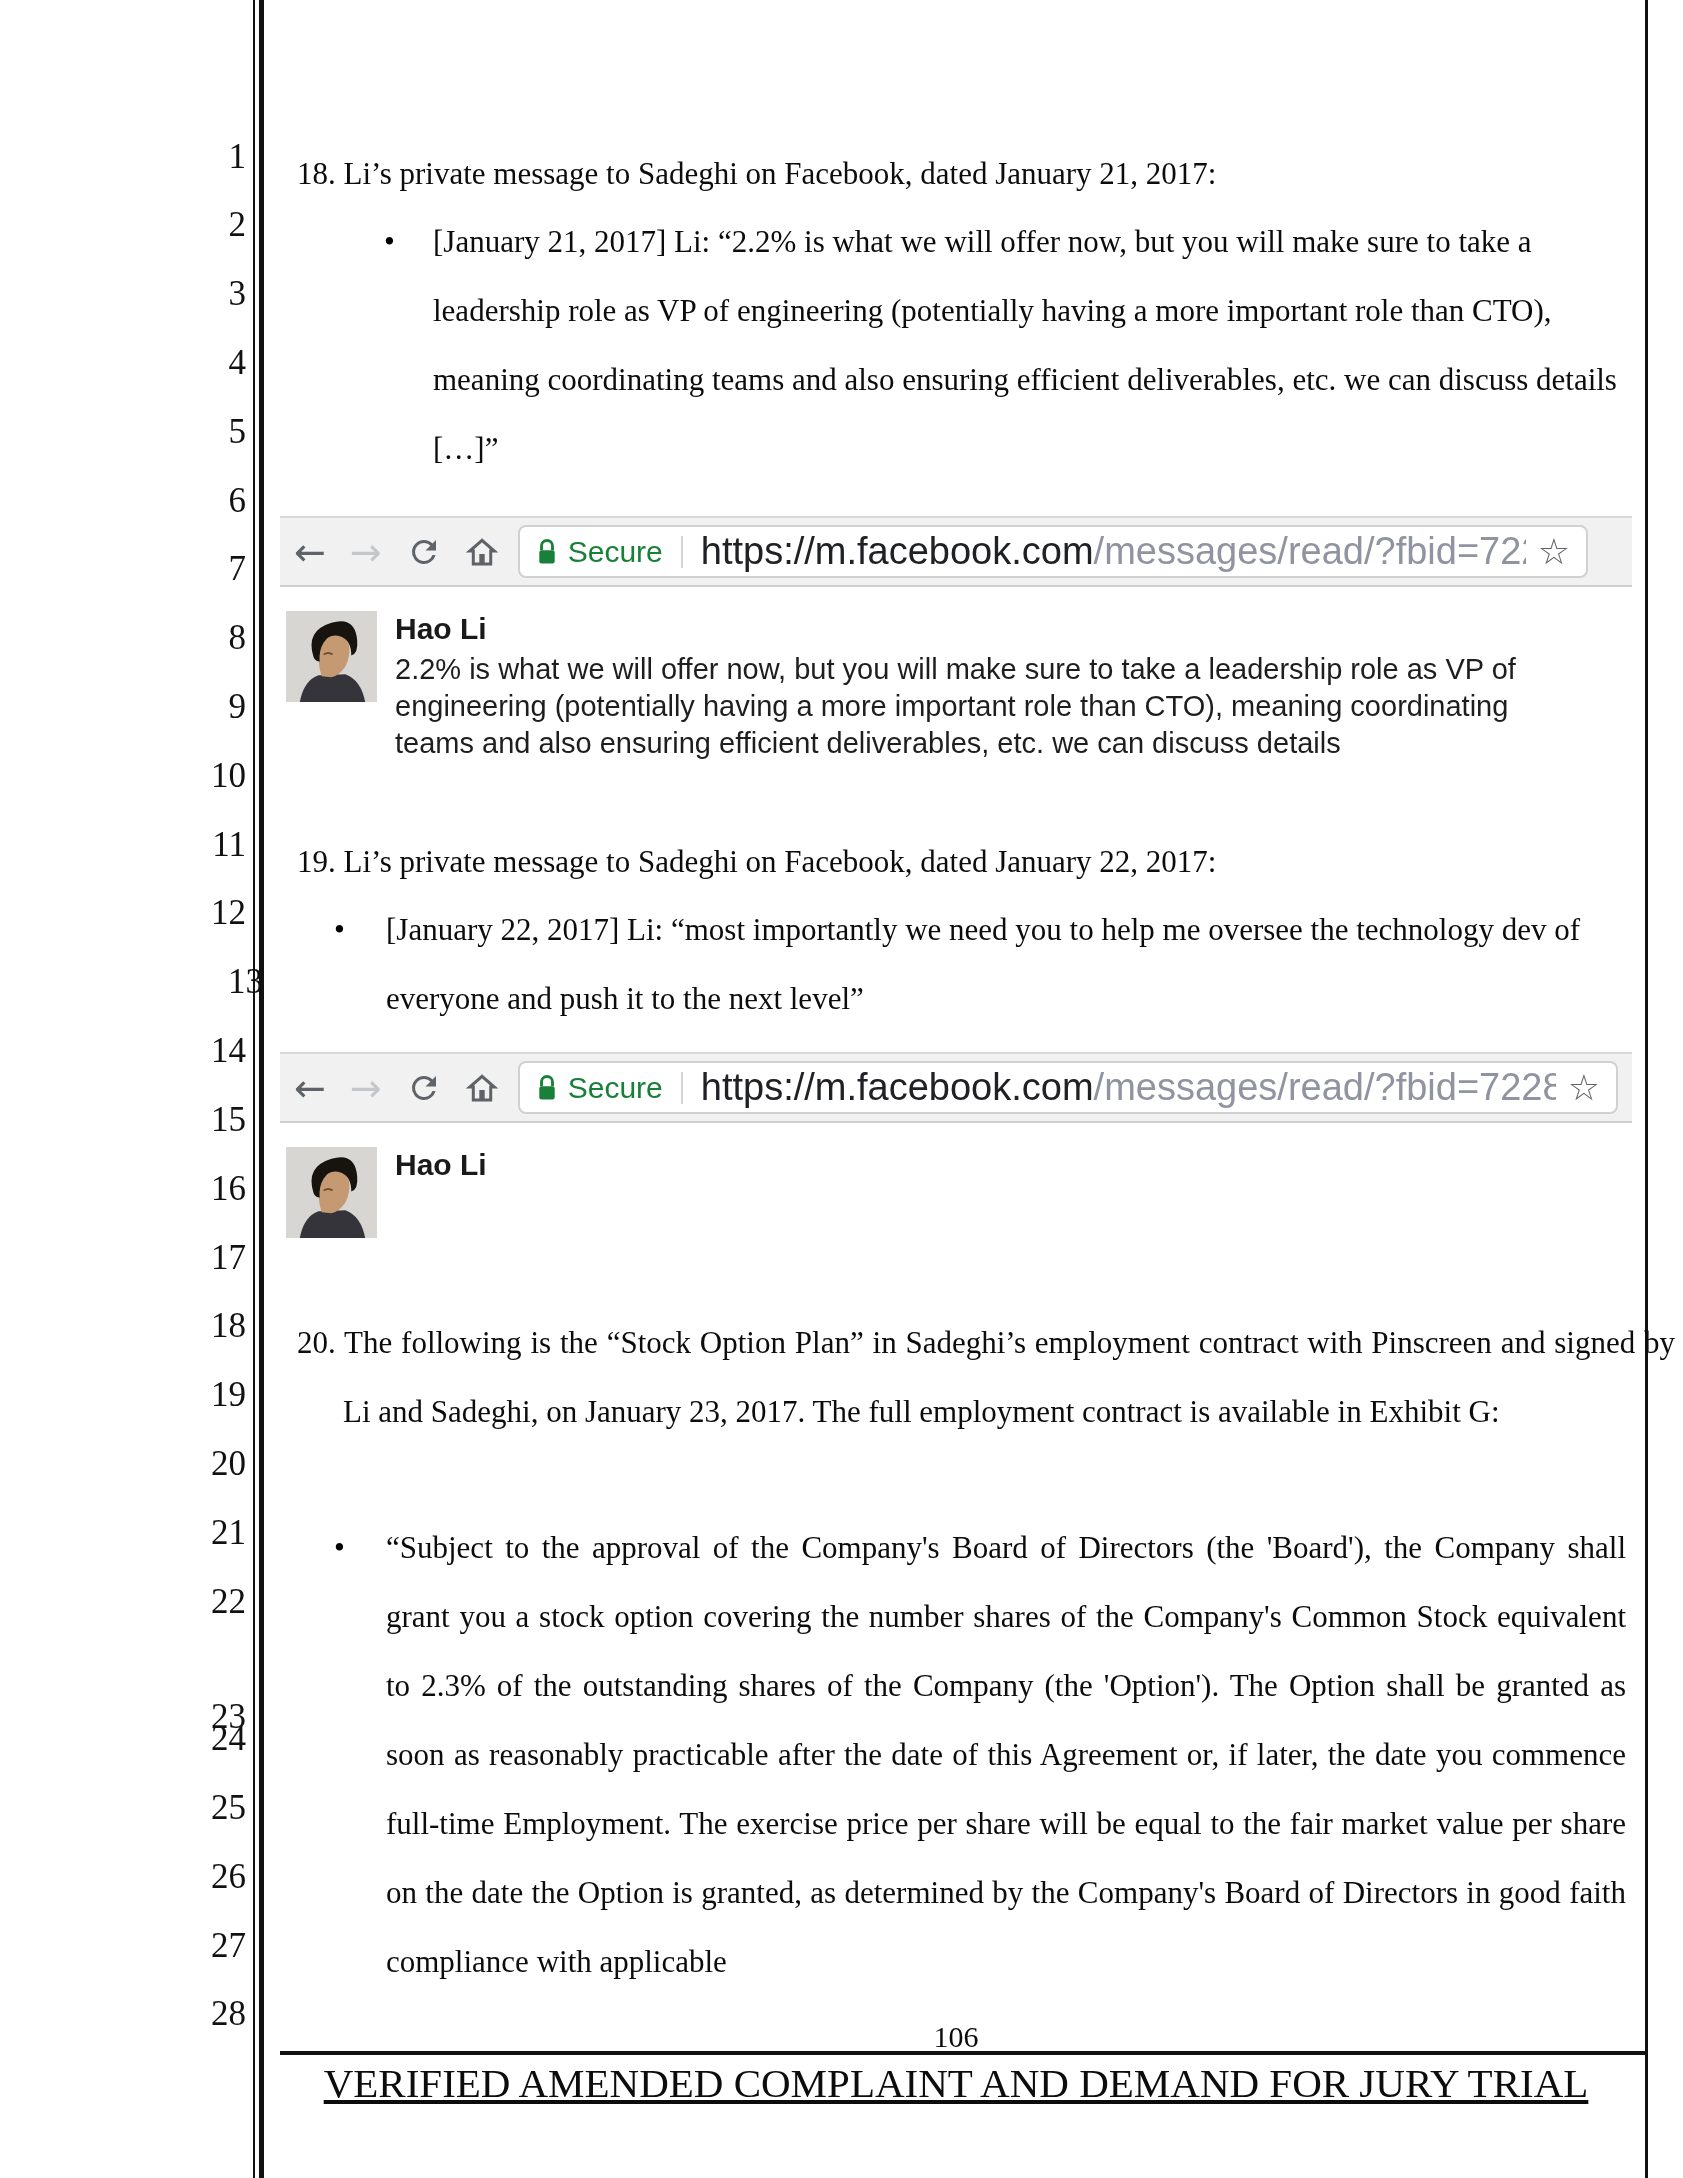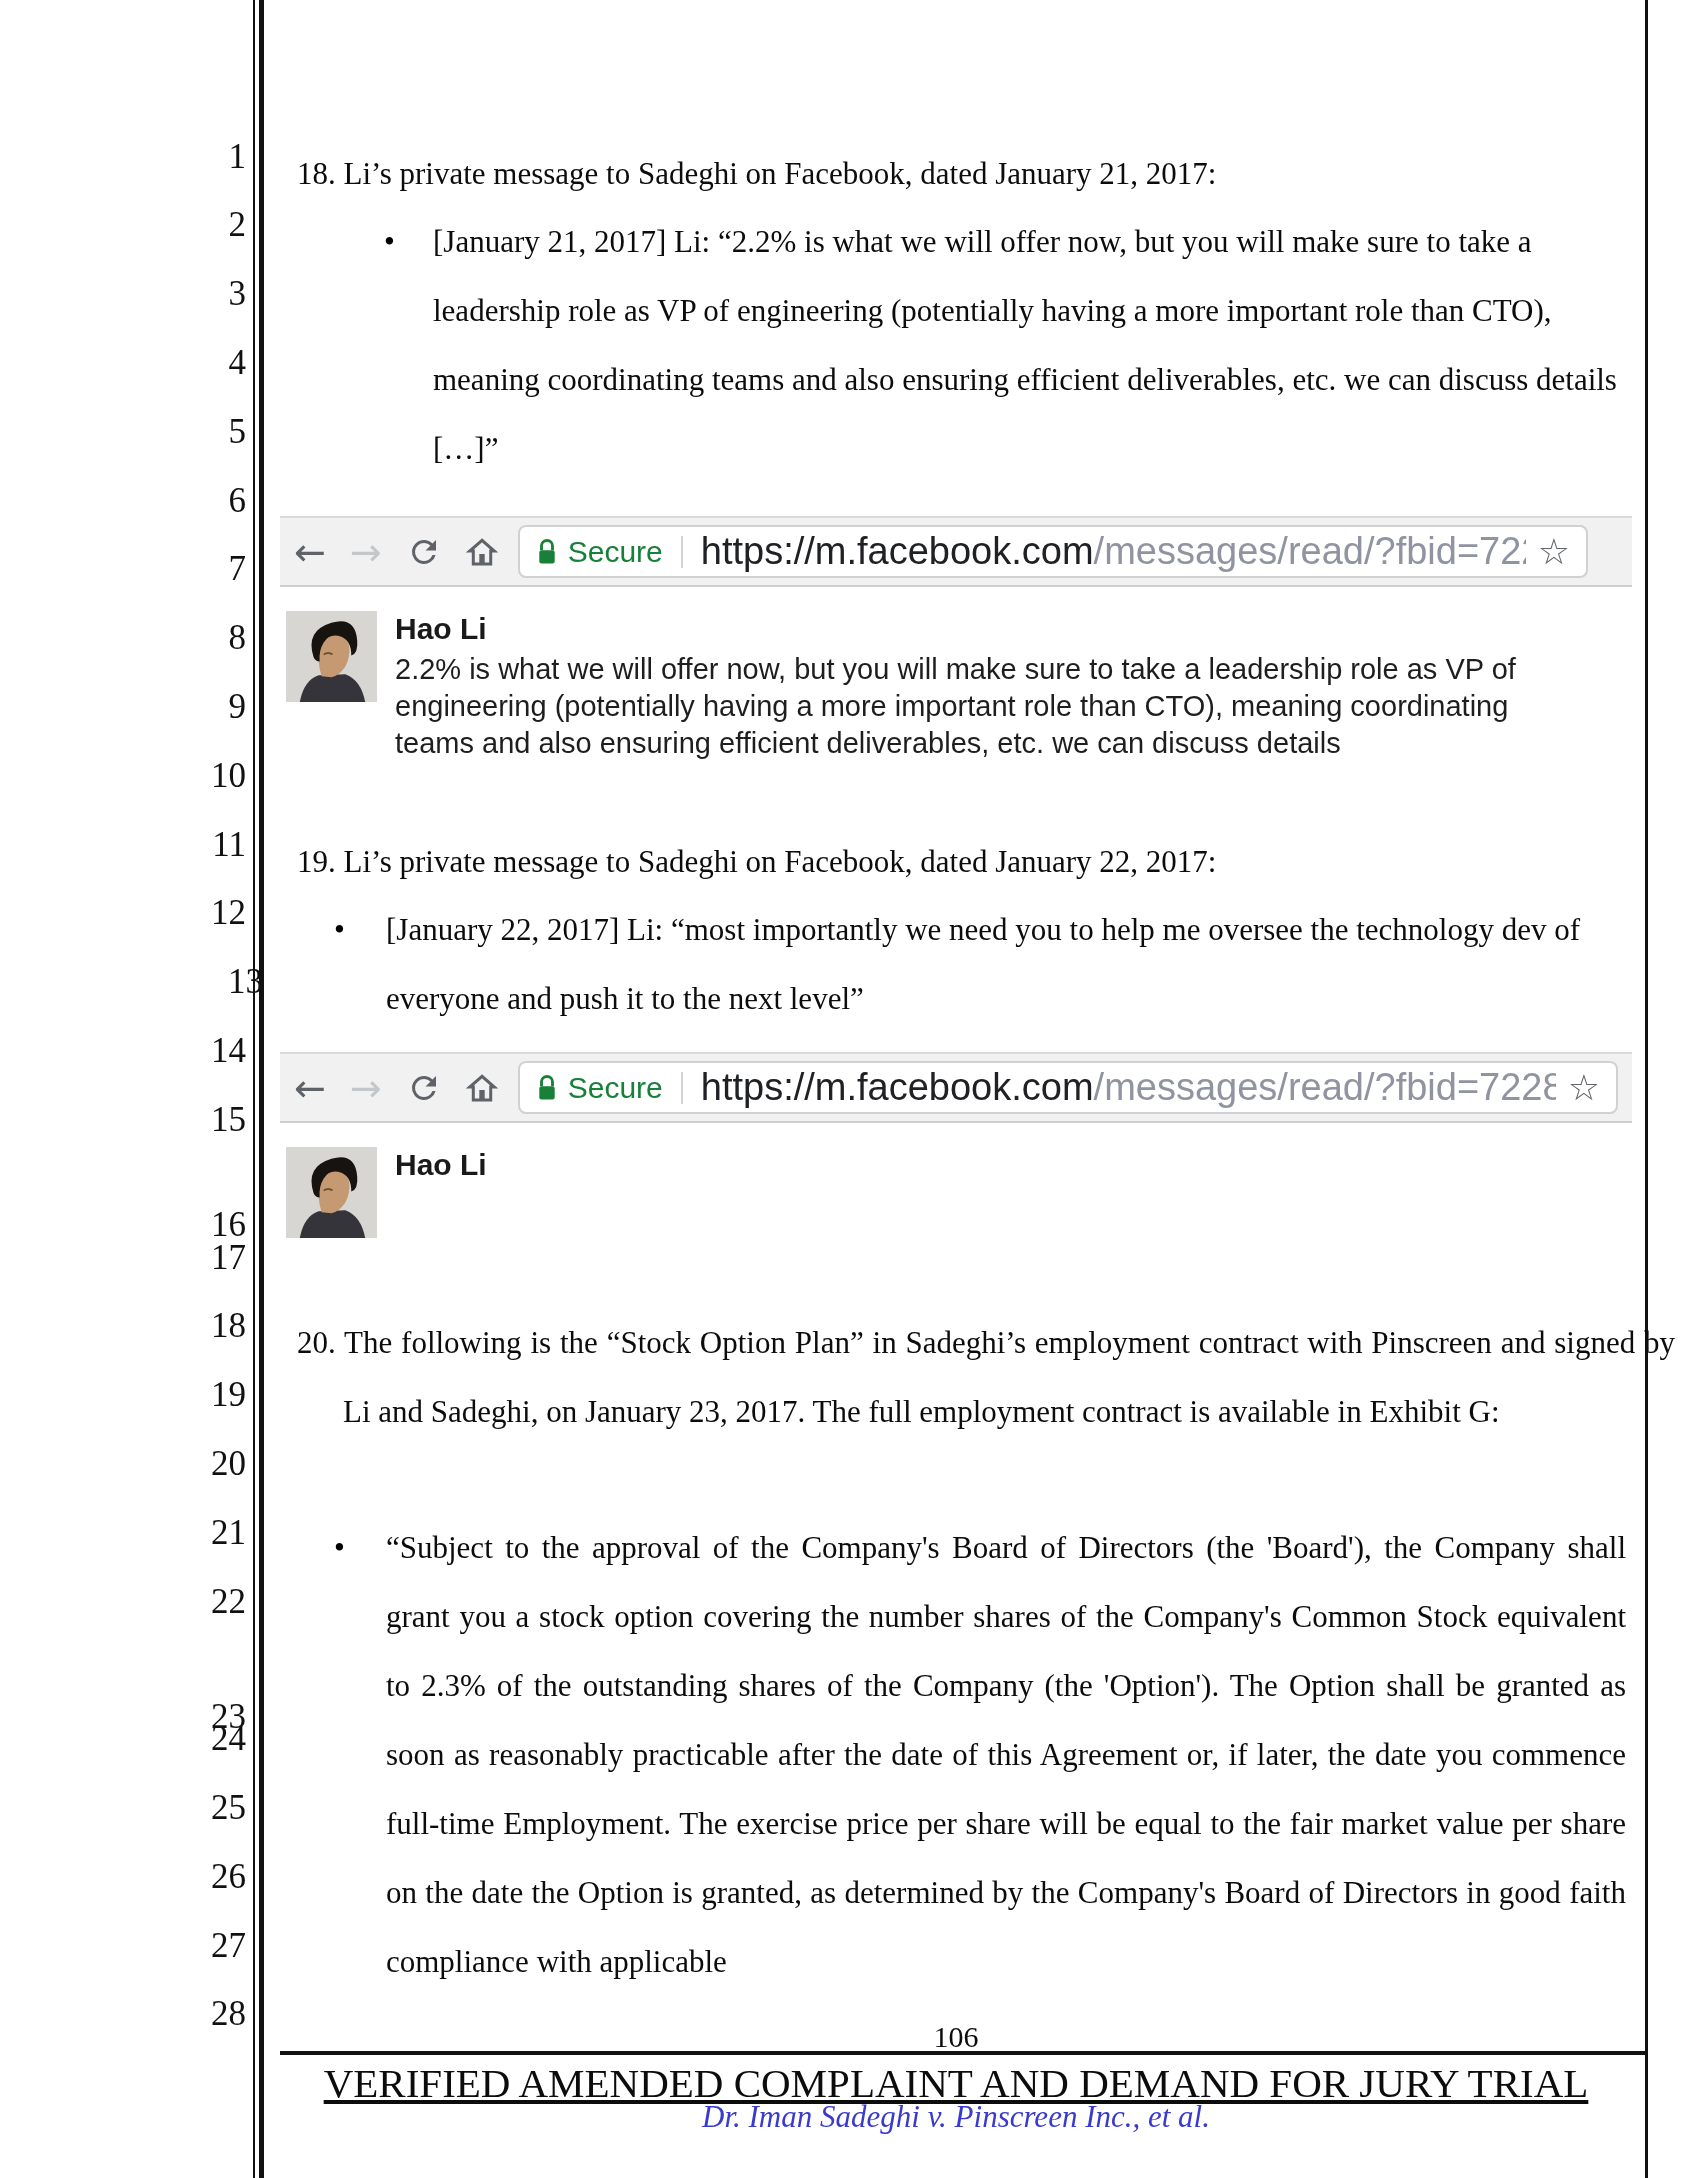--- a/index.html
+++ b/index.html
@@ -77,21 +77,21 @@
       <span class="lineno" style="top: 483px;">6</span>
       <span class="lineno" style="top: 551px;">7</span>
       <span class="lineno" style="top: 620px;">8</span>
       <span class="lineno" style="top: 689px;">9</span>
       <span class="lineno" style="top: 758px;">10</span>
       <span class="lineno" style="top: 827px;">11</span>
       <span class="lineno" style="top: 895px;">12</span>
       <span class="lineno" style="top: 964px; margin-left: 17px;">13</span>
       <span class="lineno" style="top: 1033px;">14</span>
       <span class="lineno" style="top: 1102px;">15</span>
-      <span class="lineno" style="top: 1207px;">16</span>
+      <span class="lineno" style="top: 1171px;">16</span>
       <span class="lineno" style="top: 1240px;">17</span>
       <span class="lineno" style="top: 1308px;">18</span>
       <span class="lineno" style="top: 1377px;">19</span>
       <span class="lineno" style="top: 1446px;">20</span>
       <span class="lineno" style="top: 1515px;">21</span>
       <span class="lineno" style="top: 1584px;">22</span>
       <span class="lineno" style="top: 1652px; margin-top: 47px;">23</span>
       <span class="lineno" style="top: 1721px;">24</span>
       <span class="lineno" style="top: 1790px;">25</span>
       <span class="lineno" style="top: 1859px;">26</span>
@@ -198,16 +198,15 @@
     </div>
   </div>
 
   <div class="abs para hang just" style="left:297px;top:1308px;width:1332px;">20. The following is the “Stock Option Plan” in Sadeghi’s employment contract with Pinscreen and signed by Li and Sadeghi, on January 23, 2017. The full employment contract is available in Exhibit G:</div>
   <span class="bullet-marker" style="left:334px;top:1513px;"></span>
   <div class="abs para just" style="left:386px;top:1513px;width:1240px;">“Subject to the approval of the Company's Board of Directors (the 'Board'), the Company shall grant you a stock option covering the number shares of the Company's Common Stock equivalent to 2.3% of the outstanding shares of the Company (the 'Option'). The Option shall be granted as soon as reasonably practicable after the date of this Agreement or, if later, the date you commence full-time Employment. The exercise price per share will be equal to the fair market value per share on the date the Option is granted, as determined by the Company's Board of Directors in good faith compliance with applicable</div>
 
   <div class="abs pageno" style="left:280px;top:2020px;width:1352px;">106</div>
   <div class="abs footrule" style="left:280px;top:2051px;width:1368px;"></div>
   <div class="abs foot-title" style="left:280px;top:2059px;width:1352px;">VERIFIED AMENDED COMPLAINT AND DEMAND FOR JURY TRIAL</div>
-  <div class="abs foot-case" style="left:280px;top:2099px;width:1352px;">Dr. Iman Sadeghi v. Pinscreen Inc., et al.</div>
 
 </div>
 
 
 </body></html>

